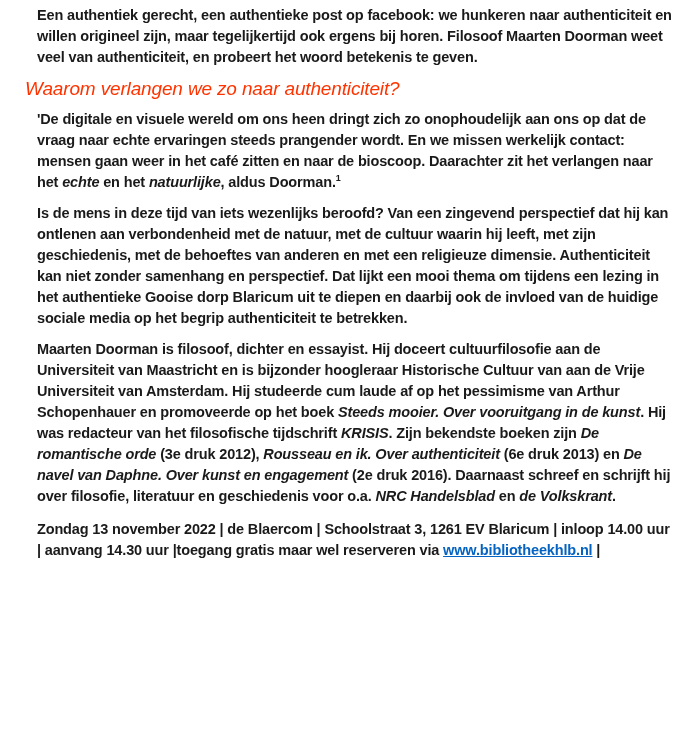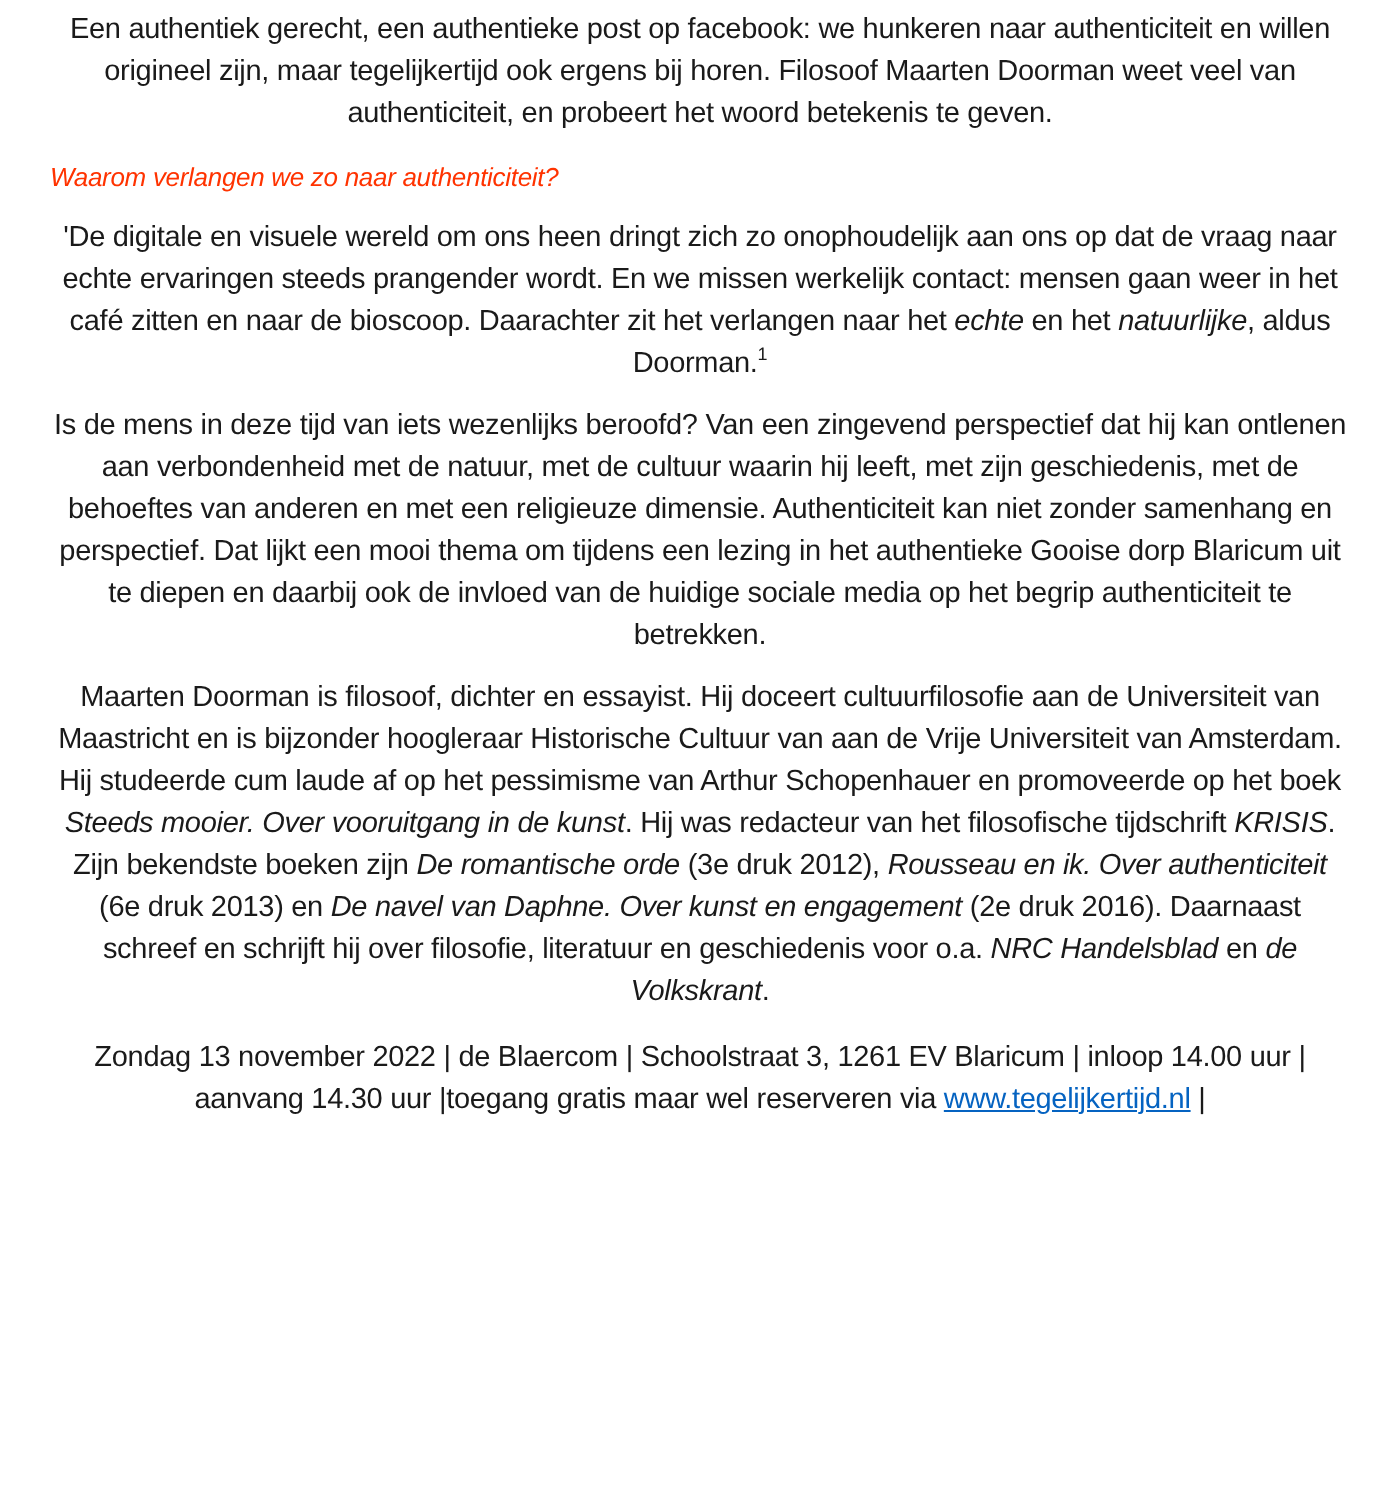--- a/index.html
+++ b/index.html
@@ -26,26 +26,25 @@
     letter-spacing: -0.4px;
     color: var(--accent_red);
     margin: 0 0 22px 0;
   }
   .doc-title em { font-style: italic; }
 
   .para {
     font-size: 14.5px;
     line-height: 21px;
     letter-spacing: -0.15px;
-    font-weight: 400;
-    margin: 0 0 10px 0;
-    text-align: center;
+    font-weight: 700;
+    margin: 0 0 10px 12px;
   }
   .section-heading {
-    font-size: 13px;
+    font-size: 19px;
     line-height: 21px;
     letter-spacing: -0.15px;
     font-weight: 400;
     font-style: italic;
     color: var(--accent_red);
     margin: 0 0 10px 0;
   }
   .para sup {
     font-size: 9px;
     line-height: 0;
@@ -68,14 +67,14 @@
 
   <h2 class="section-heading"><em>Waarom verlangen we zo naar authenticiteit?</em></h2>
 
   <p class="para"><span>'De digitale en visuele wereld om ons heen dringt zich zo onophoudelijk aan ons op dat de vraag naar echte ervaringen steeds prangender wordt. En we missen werkelijk contact: mensen gaan weer in het café zitten en naar de bioscoop. Daarachter zit het verlangen naar het </span><em>echte</em><span> en het </span><em>natuurlijke</em><span>, aldus Doorman.</span><sup>1</sup></p>
 
 
   <p class="para"><span>Is de mens in deze tijd van iets wezenlijks beroofd? Van een zingevend perspectief dat hij kan ontlenen aan verbondenheid met de natuur, met de cultuur waarin hij leeft, met zijn geschiedenis, met de behoeftes van anderen en met een religieuze dimensie. Authenticiteit kan niet zonder samenhang en perspectief. Dat lijkt een mooi thema om tijdens een lezing in het authentieke Gooise dorp Blaricum uit te diepen en daarbij ook de invloed van de huidige sociale media op het begrip authenticiteit te betrekken.</span></p>
 
   <p class="para"><span>Maarten Doorman is filosoof, dichter en essayist. Hij doceert cultuurfilosofie aan de Universiteit van Maastricht en is bijzonder hoogleraar Historische Cultuur van aan de Vrije Universiteit van Amsterdam. Hij studeerde cum laude af op het pessimisme van Arthur Schopenhauer en promoveerde op het boek </span><em>Steeds mooier. Over vooruitgang in de kunst</em><span>. Hij was redacteur van het filosofische tijdschrift </span><em>KRISIS</em><span>. Zijn bekendste boeken zijn </span><em>De romantische orde</em><span> (3e druk 2012), </span><em>Rousseau en ik. Over authenticiteit</em><span> (6e druk 2013) en </span><em>De navel van Daphne. Over kunst en engagement</em><span> (2e druk 2016). Daarnaast schreef en schrijft hij over filosofie, literatuur en geschiedenis voor o.a. </span><em>NRC Handelsblad</em><span> en </span><em>de Volkskrant</em><span>.</span></p>
 
-  <p class="para event-line"><span>Zondag 13 november 2022 | de Blaercom | Schoolstraat 3, 1261 EV Blaricum | inloop 14.00 uur | aanvang 14.30 uur |toegang gratis maar wel reserveren via </span><a href="#" class="link">www.tegelijkertijd.nl</a><span> |</span></p>
+  <p class="para event-line"><span>Zondag 13 november 2022 | de Blaercom | Schoolstraat 3, 1261 EV Blaricum | inloop 14.00 uur | aanvang 14.30 uur |toegang gratis maar wel reserveren via </span><a href="#" class="link">www.bibliotheekhlb.nl</a><span> |</span></p>
 </div>
 
 </body></html>

